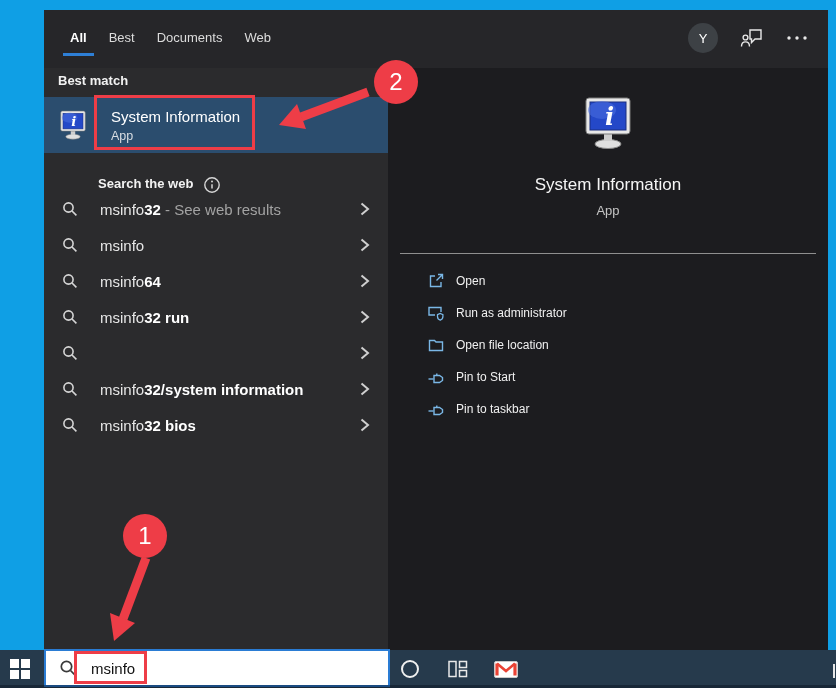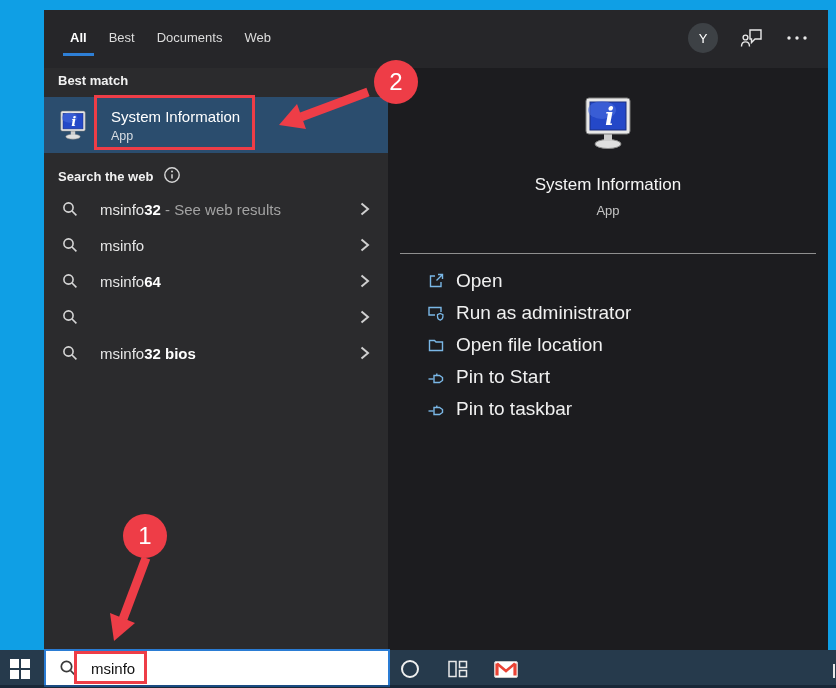--- a/index.html
+++ b/index.html
@@ -15,42 +15,42 @@
   .tabbar{position:absolute;left:15px;top:8px;display:flex;}
   .tab{position:relative;padding:0 11px;height:40px;line-height:40px;font-size:13px;color:#dcdcdc;cursor:pointer;}
   .tab.active{color:#fff;font-weight:bold;}
   .tab.active::after{content:"";position:absolute;left:4px;right:4px;bottom:2px;height:3px;background:#2e7fd6;}
   .tab .caret{display:inline-block;margin-left:7px;width:0;height:0;border-left:5px solid transparent;border-right:5px solid transparent;border-top:5px solid #dcdcdc;vertical-align:middle;}
   .header-icons{position:absolute;right:20px;top:13px;display:flex;align-items:center;gap:22px;z-index:3;}
   .avatar{width:30px;height:30px;border-radius:50%;background:#3d4145;color:#fff;font-size:13px;display:flex;align-items:center;justify-content:center;cursor:pointer;}
   
   .left-pane{position:absolute;left:0;top:58px;width:344px;height:582px;background:#2b2b2d;z-index:2;}
   .right-pane{position:absolute;left:344px;top:58px;width:440px;height:582px;background:#1c1c1f;z-index:2;}
-  .section-label{position:absolute;left:14px;font-size:13px;font-weight:bold;color:#f2f2f2;display:flex;align-items:flex-end;gap:10px;}
+  .section-label{position:absolute;left:14px;font-size:13px;font-weight:bold;color:#f2f2f2;display:flex;align-items:flex-start;gap:10px;}
   .bm-label{top:5px;}
-  .sw-label{top:98px;}
+  .sw-label{top:108px;margin-left:40px;}
   .best-row{position:absolute;left:0;top:29px;width:344px;height:56px;background:#2b4d6e;display:flex;align-items:center;cursor:pointer;}
   .best-row .bm-icon{margin-left:13px;flex:0 0 auto;}
   .best-row .bm-text{margin-left:22px;}
   .bm-title{font-size:15px;color:#fff;}
   .bm-sub{font-size:12.5px;color:#d8dde2;margin-top:4px;}
   .sug-list{position:absolute;left:0;top:123px;width:344px;}
   .sug-row{height:36px;display:flex;align-items:center;cursor:pointer;}
   .sug-row .mag{margin-left:18px;flex:0 0 auto;}
   .sug-text{margin-left:22px;font-size:15px;color:#e6e6e6;white-space:nowrap;}
   .sug-text b{color:#fff;}
   .sug-text .note{font-size:15px;color:#a3a3a3;}
   .sug-row .chev{margin-left:auto;margin-right:18px;flex:0 0 auto;}
   
   .app-icon-big{position:absolute;left:192px;top:28px;}
   .pv-title{position:absolute;left:0;top:107px;width:100%;text-align:center;font-size:17px;color:#f5f5f5;}
   .pv-sub{position:absolute;left:0;top:135px;width:100%;text-align:center;font-size:13px;color:#c4c4c4;}
   .pv-divider{position:absolute;left:12px;right:12px;top:185px;height:1px;background:#8f8f8f;}
   .action-list{position:absolute;left:0;top:197px;width:100%;}
-  .action-row{height:32px;display:flex;align-items:center;cursor:pointer;color:#f0f0f0;font-size:19px;}
+  .action-row{height:32px;display:flex;align-items:center;cursor:pointer;color:#f0f0f0;font-size:12px;}
   .action-row .a-icon{margin-left:39px;margin-right:11px;color:#7ab7e6;flex:0 0 auto;display:flex;}
   
   .watermark{position:absolute;left:0;top:0;width:784px;height:200px;z-index:1;pointer-events:none;}
   .wm-logo{position:absolute;left:456px;top:26px;opacity:.85;}
   .wm-brand{position:absolute;left:528px;top:30px;font-size:44px;font-weight:bold;font-style:italic;letter-spacing:1px;color:#3c3c40;}
   .wm-url{position:absolute;left:562px;top:78px;font-size:21px;font-weight:bold;color:#333e47;}
   
   .taskbar{position:absolute;left:0;bottom:0;width:836px;height:38px;background:#263a4c;z-index:10;}
   .taskbar::after{content:"";position:absolute;left:0;bottom:0;width:100%;height:3px;background:rgba(8,18,30,.45);}
   .win-btn{position:absolute;left:10px;top:9px;cursor:pointer;}
@@ -165,20 +165,40 @@
         <div class="sug-text"><span>msinfo</span><b>64</b></div>
         <svg class="chev" width="10" height="14" viewBox="0 0 10 14">
             <polyline points="1.5,1.5 8,7 1.5,12.5" fill="none" stroke="#d0d0d0" stroke-width="2"></polyline>
           </svg>
       </div>
       <div class="sug-row">
         <svg class="mag" width="16" height="16" viewBox="0 0 16 16">
             <circle cx="6.5" cy="6.5" r="4.6" fill="none" stroke="#d6d6d6" stroke-width="1.6"></circle>
             <line x1="10" y1="10" x2="14.4" y2="14.4" stroke="#d6d6d6" stroke-width="1.6"></line>
           </svg>
+        <div class="sug-text"><span>msinfo</span><b>32 run</b></div>
+        <svg class="chev" width="10" height="14" viewBox="0 0 10 14">
+            <polyline points="1.5,1.5 8,7 1.5,12.5" fill="none" stroke="#d0d0d0" stroke-width="2"></polyline>
+          </svg>
+      </div>
+      <div class="sug-row">
+        <svg class="mag" width="16" height="16" viewBox="0 0 16 16">
+            <circle cx="6.5" cy="6.5" r="4.6" fill="none" stroke="#d6d6d6" stroke-width="1.6"></circle>
+            <line x1="10" y1="10" x2="14.4" y2="14.4" stroke="#d6d6d6" stroke-width="1.6"></line>
+          </svg>
+        <svg class="chev" width="10" height="14" viewBox="0 0 10 14">
+            <polyline points="1.5,1.5 8,7 1.5,12.5" fill="none" stroke="#d0d0d0" stroke-width="2"></polyline>
+          </svg>
+      </div>
+      <div class="sug-row">
+        <svg class="mag" width="16" height="16" viewBox="0 0 16 16">
+            <circle cx="6.5" cy="6.5" r="4.6" fill="none" stroke="#d6d6d6" stroke-width="1.6"></circle>
+            <line x1="10" y1="10" x2="14.4" y2="14.4" stroke="#d6d6d6" stroke-width="1.6"></line>
+          </svg>
+        <div class="sug-text"><span>msinfo</span><b>32/system information</b></div>
         <svg class="chev" width="10" height="14" viewBox="0 0 10 14">
             <polyline points="1.5,1.5 8,7 1.5,12.5" fill="none" stroke="#d0d0d0" stroke-width="2"></polyline>
           </svg>
       </div>
       <div class="sug-row">
         <svg class="mag" width="16" height="16" viewBox="0 0 16 16">
             <circle cx="6.5" cy="6.5" r="4.6" fill="none" stroke="#d6d6d6" stroke-width="1.6"></circle>
             <line x1="10" y1="10" x2="14.4" y2="14.4" stroke="#d6d6d6" stroke-width="1.6"></line>
           </svg>
         <div class="sug-text"><span>msinfo</span><b>32 bios</b></div>

